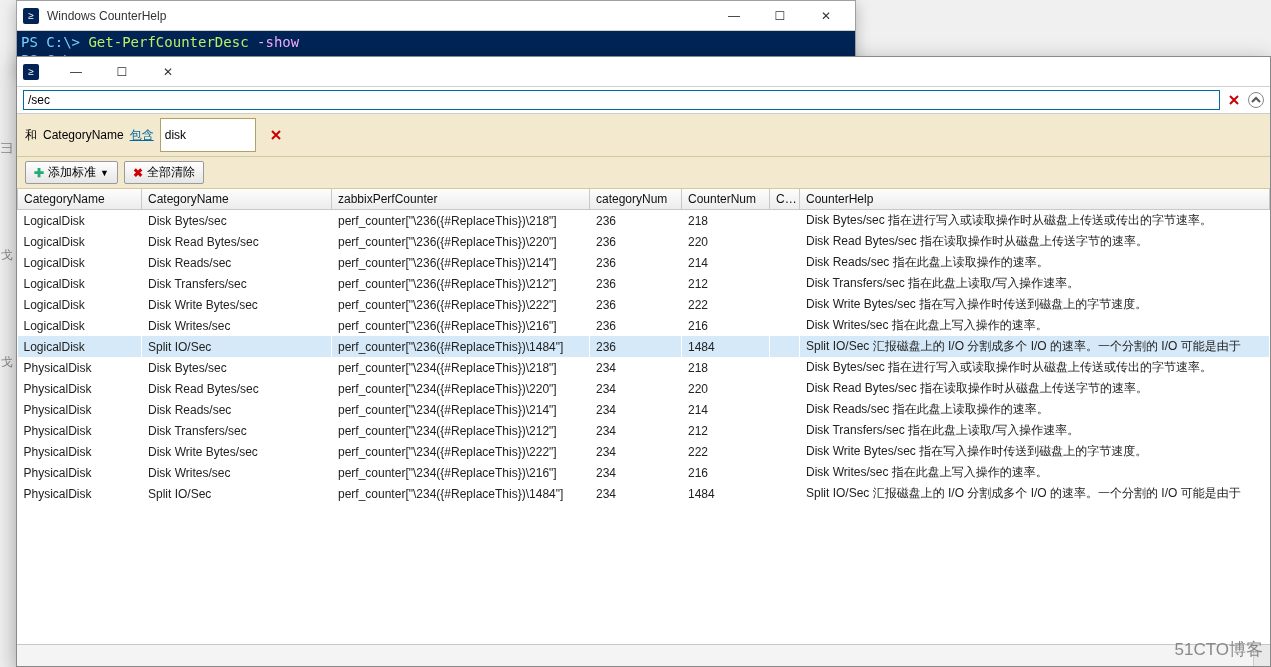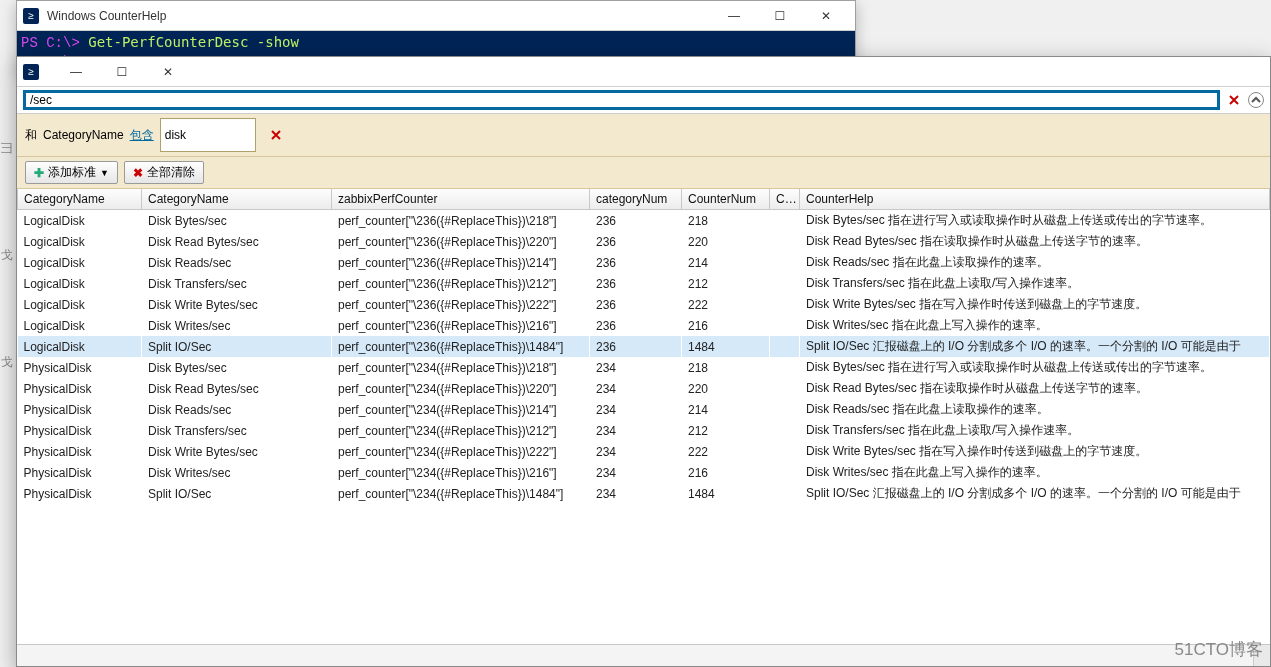--- a/index.html
+++ b/index.html
@@ -6,33 +6,33 @@
   body { font-family: "Segoe UI", "Microsoft YaHei", sans-serif; font-size: 12px; background: #f0f0f0; width: 1271px; height: 667px; overflow: hidden; position: relative; }
 
   
   .ps-window { position: absolute; top: 0; left: 16px; width: 840px; border: 1px solid #a0a0a0; background: #fff; box-shadow: 0 4px 14px rgba(0,0,0,.25); }
   .ps-titlebar { height: 30px; background: #fff; display: flex; align-items: center; padding: 0 6px; border-bottom: 1px solid #d0d0d0; }
   .ps-titlebar .ps-icon { width: 16px; height: 16px; background: #012456; border-radius: 2px; display: flex; align-items: center; justify-content: center; color:#fff; font-size:10px; margin-right:8px;}
   .ps-titlebar .title { flex: 1; color: #333; }
   .win-ctrls { display: flex; }
   .win-btn { width: 46px; height: 30px; display: flex; align-items: center; justify-content: center; color:#333; }
   .ps-body { background: #012456; color: #eee; font-family: Consolas, monospace; font-size: 14px; padding: 2px 4px 6px; line-height: 18px; height: 40px; overflow:hidden;}
-  .ps-body .prompt { color: #d946ef; font-family: Liberation Mono, monospace; }
+  .ps-body .prompt { color: #7dd3fc; }
   .ps-body .cmd { color: #bef264; }
-  .ps-body .arg { color: #bef264; margin-top: 13px; }
+  .ps-body .arg { color: #f0abfc; margin-top: 13px; }
 
   
   .gv-window { position: absolute; top: 56px; left: 16px; right: 0; bottom: 0; background: #fff; border: 1px solid #888; box-shadow: 0 6px 20px rgba(0,0,0,.35); display:flex; flex-direction:column;}
   .gv-titlebar { height: 30px; background: #fff; display: flex; align-items: center; padding: 0 6px; border-bottom: 1px solid #d0d0d0; }
   .gv-titlebar .ps-icon { width: 16px; height: 16px; background: #012456; border-radius: 2px; display:flex;align-items:center;justify-content:center;color:#fff;font-size:10px; margin-right:14px;}
   .gv-titlebar .title { flex: 1; color: #333; }
 
   
   .filter-row { display:flex; align-items:center; background:#fff; border-bottom:1px solid #ccc; padding:3px 6px; }
-  .filter-input { flex:1; border:3px solid #0369a1; height:20px; padding:1px 4px; font-size:12px; }
+  .filter-input { flex:1; border:1px solid #0369a1; height:20px; padding:1px 4px; font-size:12px; }
   .icon-btn { width:20px; height:20px; display:flex; align-items:center; justify-content:center; margin-left:4px; cursor:pointer;}
   .criteria-bar { background:#f3e9cf; border-bottom:1px solid #d6c89b; padding:4px 8px; display:flex; align-items:center; gap:6px;}
   .criteria-bar .link { color:#0369a1; text-decoration:underline; cursor:pointer;}
   .criteria-bar input { border:1px solid #b0a06a; height:34px; width:96px; padding:0 4px; font-size:12px;}
   .toolbar-row { background:#f3e9cf; border-bottom:1px solid #d6c89b; padding:4px 8px; display:flex; gap:6px;}
   .btn { border:1px solid #9a9a9a; background:linear-gradient(#fefefe,#e6e6e6); padding:2px 8px; font-size:12px; display:flex; align-items:center; gap:4px; cursor:pointer; border-radius:2px;}
   .btn .plus { color:#2a7; font-weight:bold;}
   .btn .x { color:#c00; font-weight:bold;}
   .btn .caret { font-size:9px;}
 

